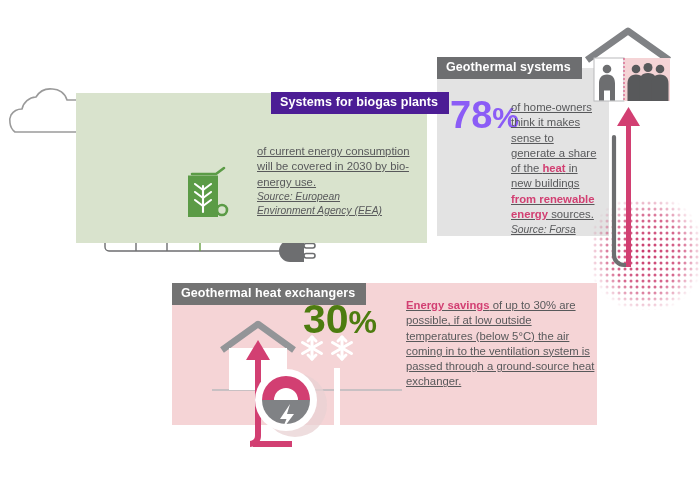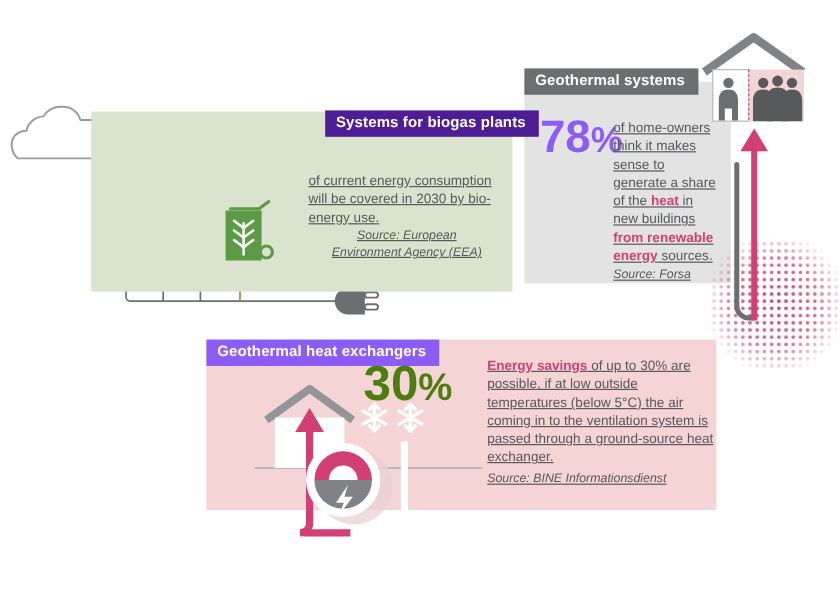--- a/index.html
+++ b/index.html
@@ -11,36 +11,36 @@
   .panel{position:absolute;}
   #panel-biogas{left:76px;top:93px;width:351px;height:150px;background:#d9e3cd;}
   #panel-geo{left:437px;top:68px;width:172px;height:168px;background:#e3e3e3;}
   #panel-hex{left:172px;top:283px;width:425px;height:142px;background:#f5d4d6;}
 
   
   .title-bar{position:absolute;color:#fff;font-size:12.5px;font-weight:bold;
              letter-spacing:.1px;line-height:19px;padding:1px 11px 2px 9px;white-space:nowrap;}
   #title-biogas{left:271px;top:92px;background:#4c1d95;}
   #title-geo{left:437px;top:57px;background:#6d6e70;}
-  #title-hex{left:172px;top:283px;background:#8b5cf6;}
+  #title-hex{left:172px;top:283px;background:#737373;}
 
   
   .bignum{position:absolute;font-weight:bold;line-height:1;white-space:nowrap;}
   #num-25{left:194px;top:129px;font-size:41px;color:#69a045;}
   #num-25 .pct{font-size:30px;}
   #num-78{left:450px;top:96px;font-size:38px;color:#8b5cf6;}
   #num-78 .pct{font-size:30px;}
   #num-30{left:303px;top:299px;font-size:41px;color:#4d7c0f;}
   #num-30 .pct{font-size:32px;}
 
   
   .copy{position:absolute;font-size:11.3px;line-height:15.3px;color:#58595b;text-decoration:underline;}
   .copy .hl-pink{color:#d23f72;font-weight:bold;}
   .src{font-style:italic;font-size:10.3px;color:#58595b;}
-  .src-block{display:block;text-align:center;line-height:14px;}
+  .src-block{display:block;text-align:left;line-height:14px;}
 
   #copy-biogas{left:257px;top:144px;width:164px;}
   #copy-geo{left:449px;top:100px;width:152px;}
   #copy-geo .lead{display:block;margin-left:62px;}
   #copy-hex{left:406px;top:298px;width:195px;}
 
   
   svg{display:block;overflow:visible;}
   .ill{position:absolute;}
 </style>
@@ -223,16 +223,15 @@
       <path d="M78 86 L68 101 L74.5 101 L70 112 L82 96 L75 96 z" fill="#ffffff"></path>
     </g>
   </svg>
 
   <div class="title-bar" id="title-hex">Geothermal heat exchangers</div>
   <div class="bignum" id="num-30">
     <span>30</span><span class="pct">%</span>
   </div>
   <div class="copy" id="copy-hex">
     <span class="hl-pink">Energy savings</span><span> of up to 30% are possible, if at low outside temperatures (below 5°C) the air coming in to the ventilation system is passed through a ground-source heat exchanger.</span>
-    <span class="src" style="display:block;margin-top:2px;">Source: BINE Informationsdienst</span>
   </div>
 
 </div>
 
 </body></html>

